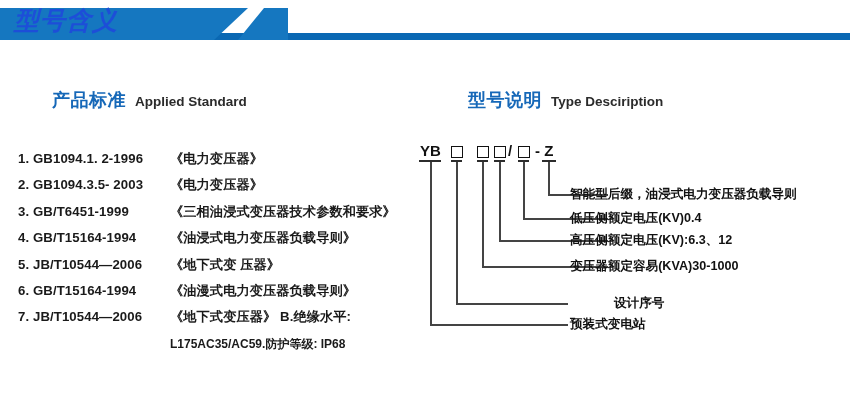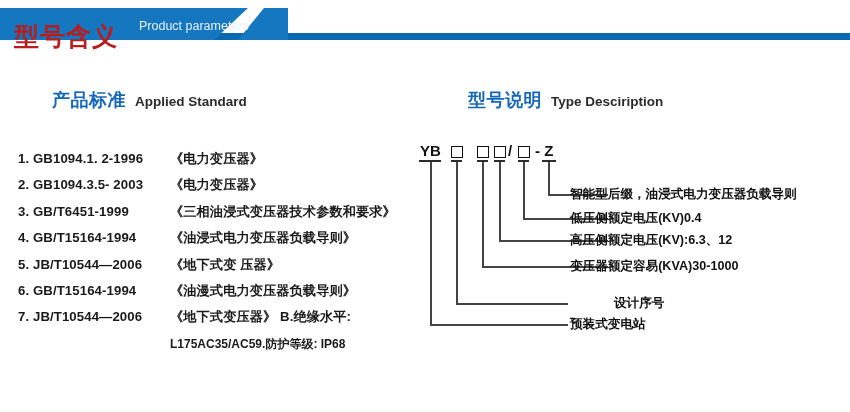--- a/index.html
+++ b/index.html
@@ -46,27 +46,28 @@
     left: 238px;
     top: 8px;
     width: 50px;
     height: 32px;
     background: #1577c0;
     clip-path: polygon(26px 0, 50px 0, 50px 100%, 0 100%);
   }
   .banner-title-cn {
     position: absolute;
     left: 14px;
-    top: 20px;
+    top: 4px;
     font-size: 25px;
     font-weight: 700;
-    color: #b91c1c;
+    color: #1d4ed8;
     letter-spacing: 1px;
     line-height: 32px;
     white-space: nowrap;
+    font-style: italic;
   }
   .banner-title-en {
     position: absolute;
     left: 139px;
     top: 19px;
     font-size: 12.5px;
     font-weight: 400;
     color: #e8f1fa;
     white-space: nowrap;
   }
@@ -184,21 +185,20 @@
   }
 </style>
 </head>
 <body>
 
 <div class="banner">
   <div class="banner-rail"></div>
   <div class="banner-main"></div>
   <div class="banner-tail"></div>
   <div class="banner-title-cn">型号含义</div>
-  <div class="banner-title-en">Product parameters</div>
 </div>
 
 <div class="sec-head" id="head-left">
   <span class="cn">产品标准</span><span class="en">Applied Standard</span>
 </div>
 
 <div class="std-list">
   <div class="std-row">
     <span class="std-code">1. GB1094.1. 2-1996</span>
     <span class="std-name">《电力变压器》</span>

